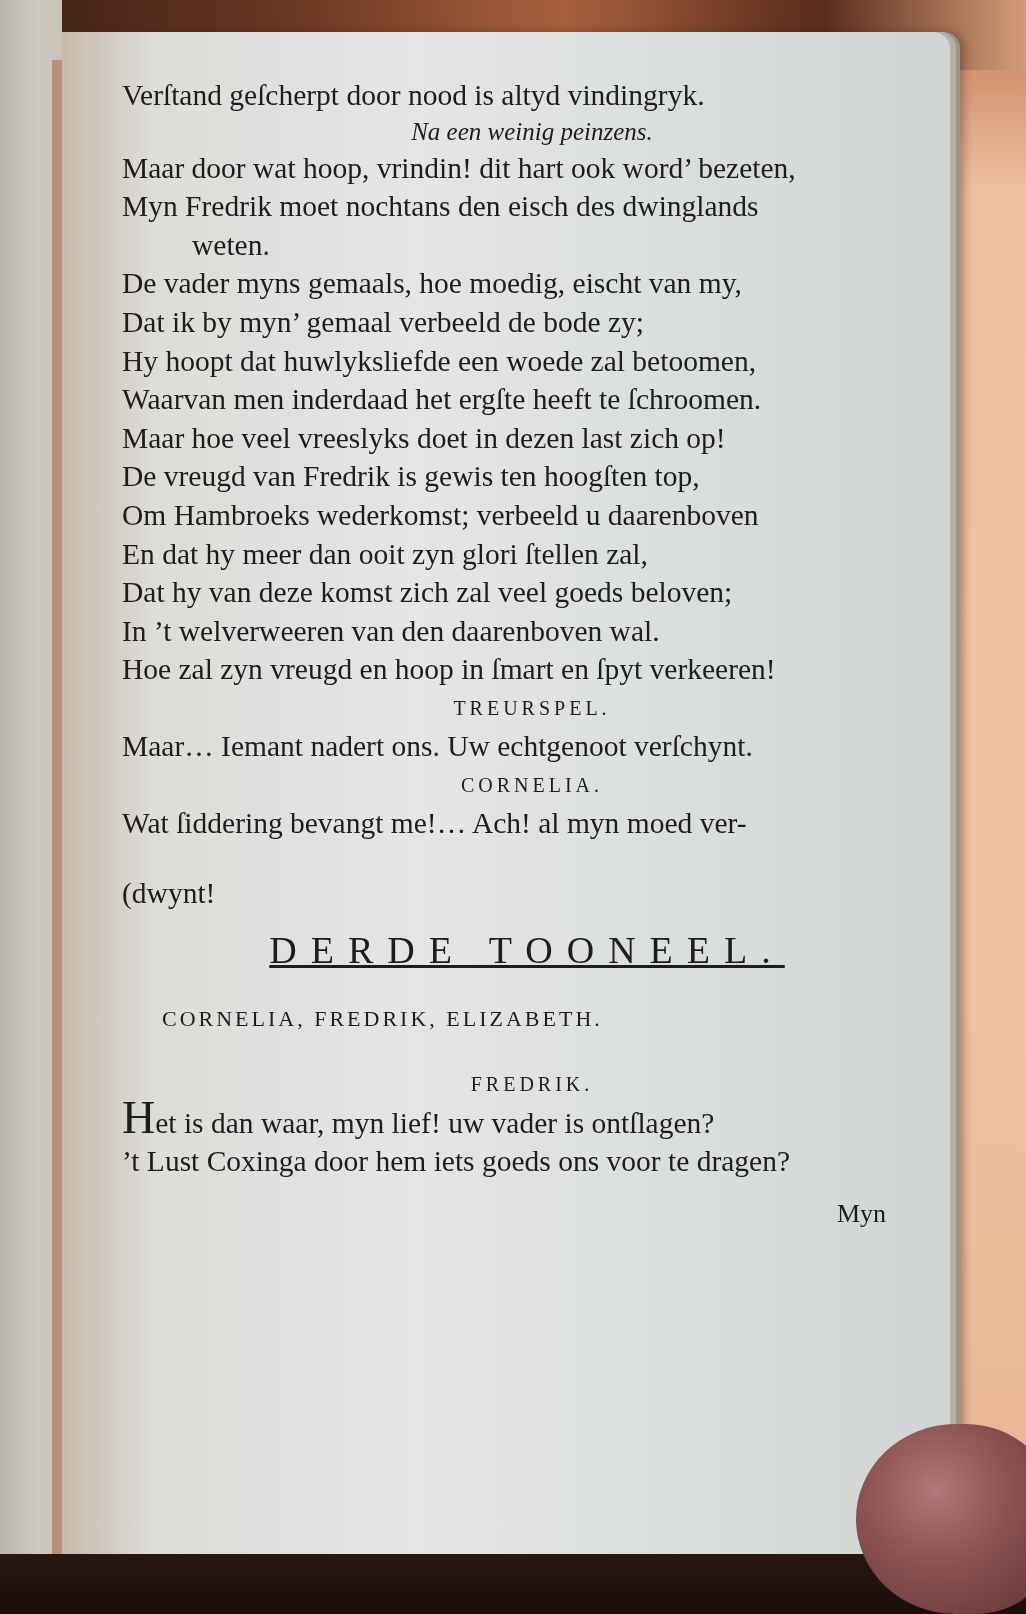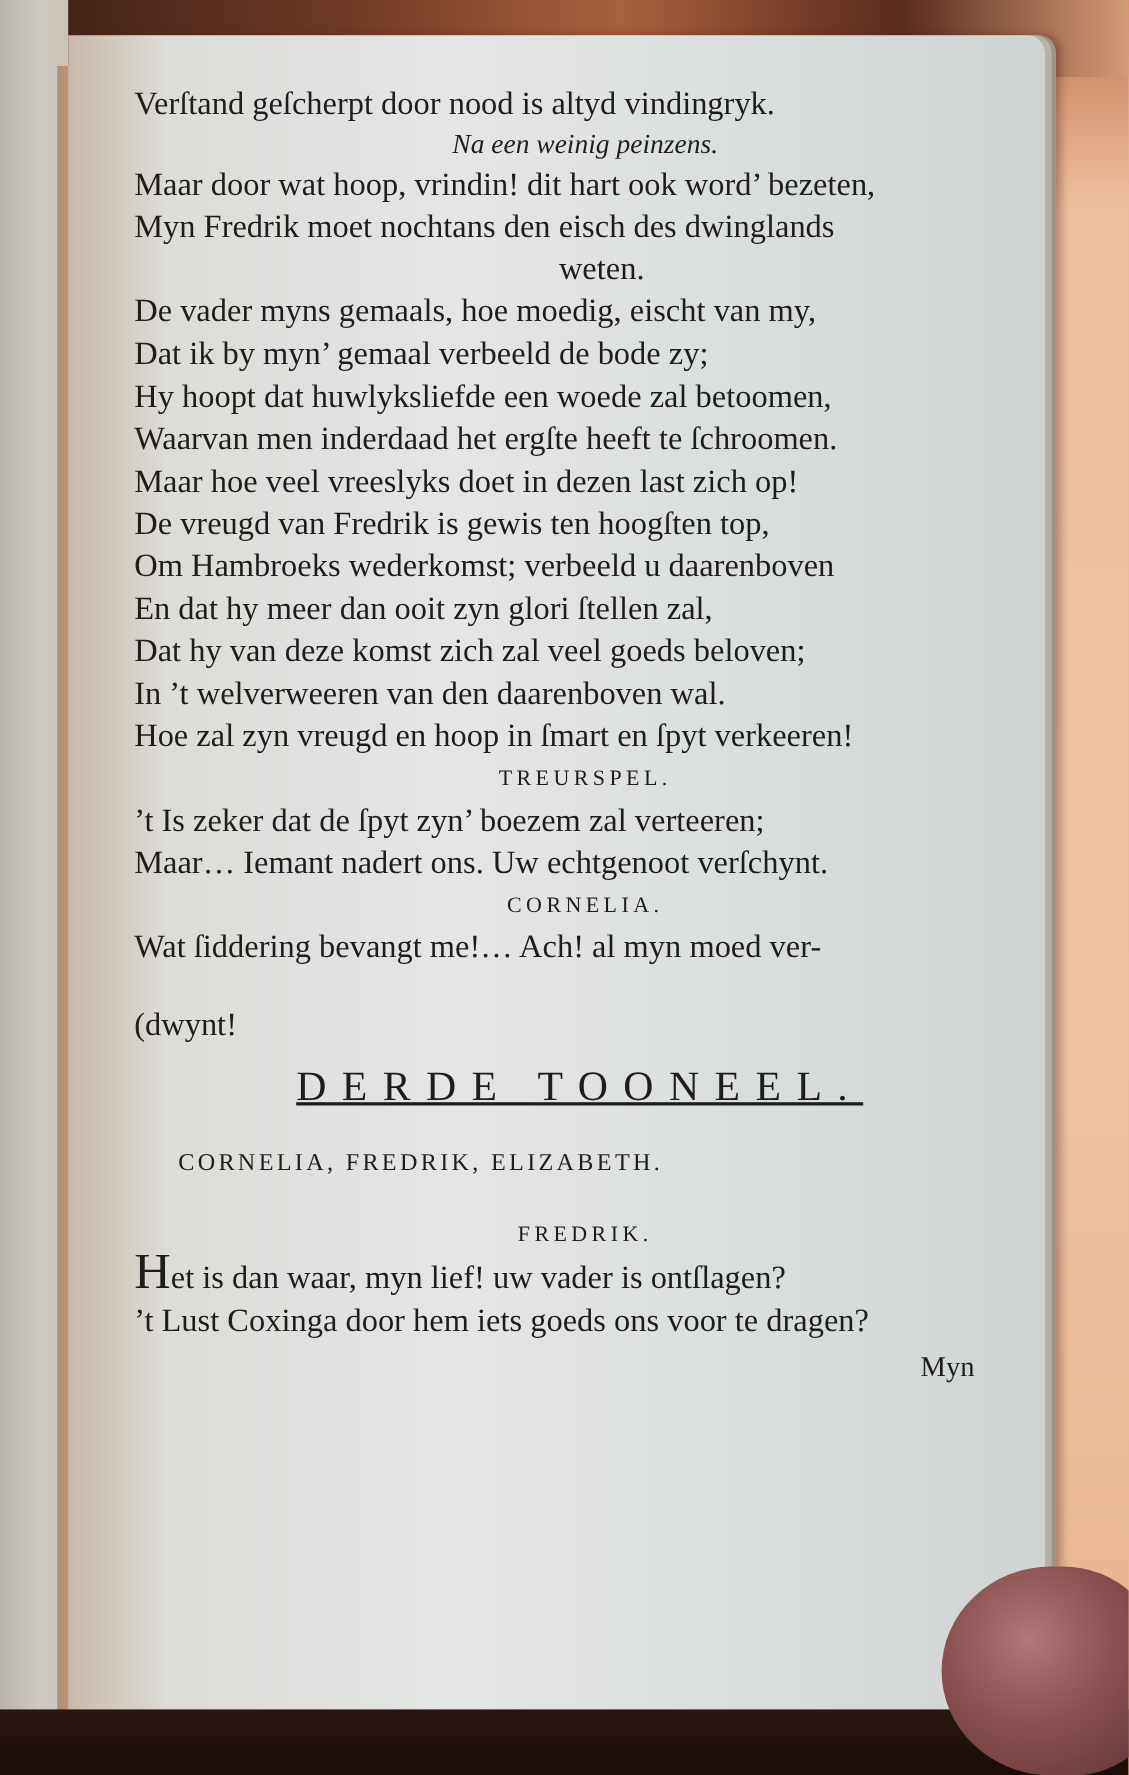--- a/index.html
+++ b/index.html
@@ -41,28 +41,28 @@
       position: relative; height: 52px;
     }
     .running-title {
       position: absolute; left: 110px; top: 6px;
       font-style: italic; font-size: 34px; letter-spacing: 18px;
     }
     .page-number {
       position: absolute; right: -20px; top: 0px; font-size: 34px;
     }
     .line { font-size: 29.5px; line-height: 38.6px; white-space: nowrap; }
-    .indent-cont { padding-left: 70px; text-align: center; }
+    .indent-cont { padding-left: 70px; }
     .stage-dir { font-style: italic; text-align: center; font-size: 25px; line-height: 34px; padding-left: 40px; }
     .speaker { text-align: center; font-size: 20px; letter-spacing: 4px; line-height: 38px; padding-left: 40px; }
     .scene-title { text-align: center; font-size: 38px; letter-spacing: 14px; line-height: 62px; margin-top: 6px; padding-left: 30px; text-decoration: underline; }
     .scene-cast { text-align: left; font-size: 22px; letter-spacing: 3px; line-height: 40px; margin: 18px 0 26px; padding-left: 40px; }
     .right { text-align: left; padding-right: 10px; margin-top: 32px; }
     .dropcap { font-size: 46px; line-height: 30px; }
-    .catchword { text-align: right; font-size: 26px; padding-right: 16px; line-height: 34px; margin-top: 6px; }
+    .catchword { text-align: right; font-size: 26px; padding-right: 16px; line-height: 34px; margin-top: 16px; }
     .stone {
       position: absolute; right: -30px; bottom: 0px; width: 200px; height: 190px;
       border-radius: 50% 45% 40% 50%;
       background: radial-gradient(circle at 40% 35%, #b07878 0%, #8a5050 45%, #5e3434 100%);
     }
   </style>
 </head>
 <body>
 
 <div class="table-top"></div>
@@ -83,21 +83,20 @@
         <div class="line">Hy hoopt dat huwlyksliefde een woede zal betoomen,</div>
         <div class="line">Waarvan men inderdaad het ergſte heeft te ſchroomen.</div>
         <div class="line">Maar hoe veel vreeslyks doet in dezen last zich op!</div>
         <div class="line">De vreugd van Fredrik is gewis ten hoogſten top,</div>
         <div class="line">Om Hambroeks wederkomst; verbeeld u daarenboven</div>
         <div class="line">En dat hy meer dan ooit zyn glori ſtellen zal,</div>
         <div class="line">Dat hy van deze komst zich zal veel goeds beloven;</div>
         <div class="line">In ’t welverweeren van den daarenboven wal.</div>
         <div class="line">Hoe zal zyn vreugd en hoop in ſmart en ſpyt verkeeren!</div>
         <div class="speaker">TREURSPEL.</div>
-        <div class="line">’t Is zeker dat de ſpyt zyn’ boezem zal verteeren;</div>
         <div class="line">Maar… Iemant nadert ons. Uw echtgenoot verſchynt.</div>
         <div class="speaker">CORNELIA.</div>
         <div class="line">Wat ſiddering bevangt me!… Ach! al myn moed ver-</div>
         <div class="line right">(dwynt!</div>
       </div>
 
     <div class="scene-title">DERDE TOONEEL.</div>
     <div class="scene-cast">CORNELIA, FREDRIK, ELIZABETH.</div>
     <div class="speaker">FREDRIK.</div>
     <div class="line"><span class="dropcap">H</span><span>et is dan waar, myn lief! uw vader is ontſlagen?</span></div>

